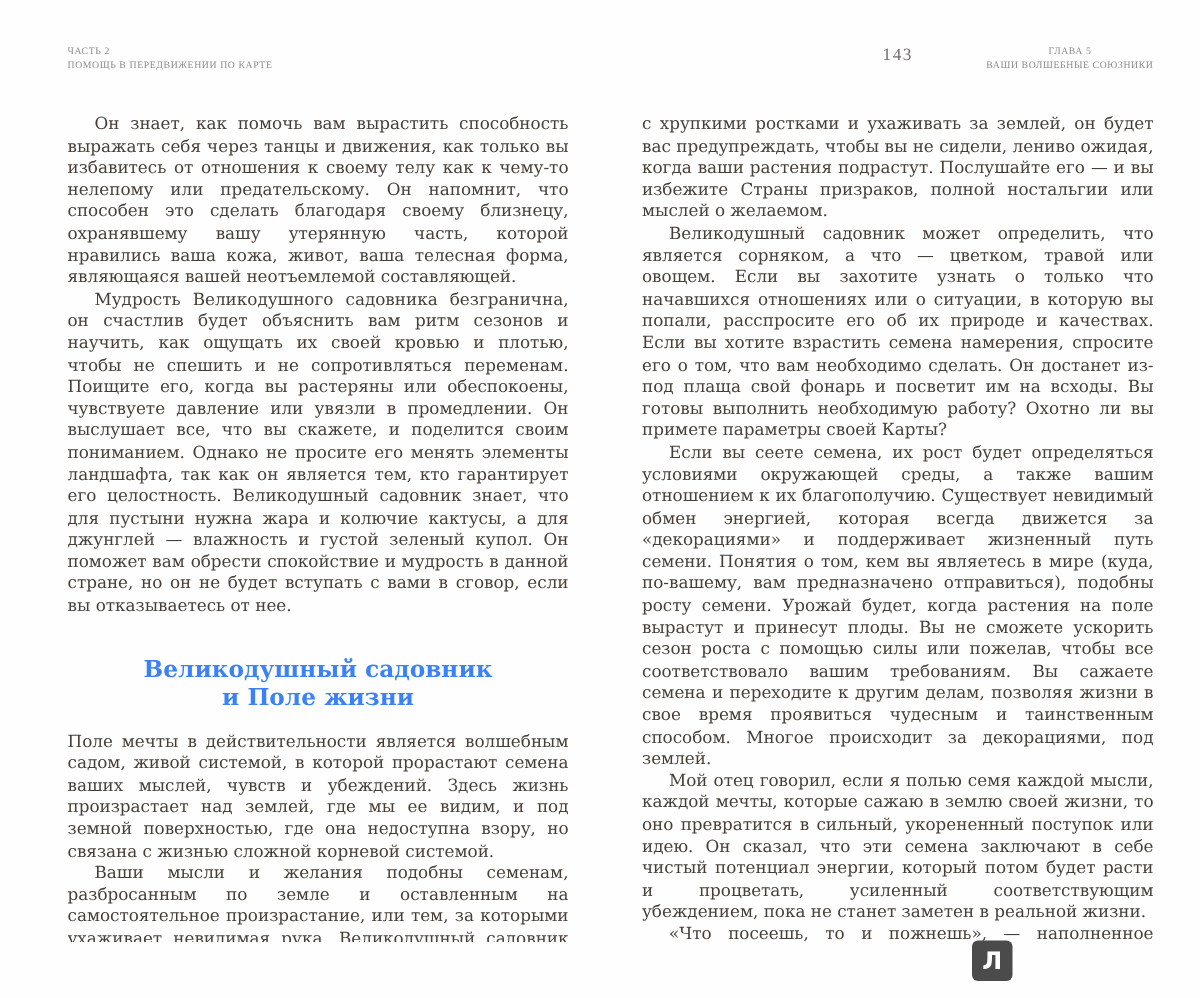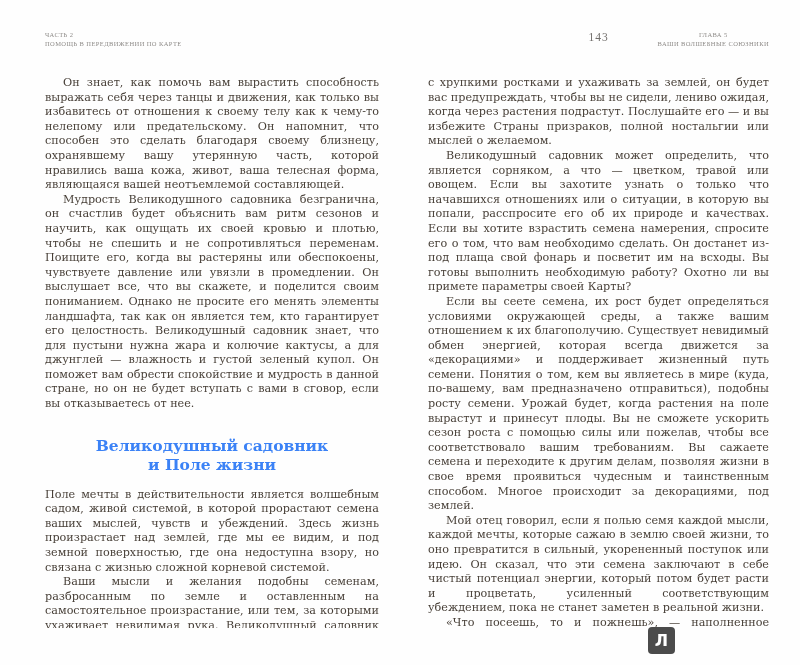--- a/index.html
+++ b/index.html
@@ -100,21 +100,21 @@
 
 <div class="page page-right">
   <div class="page-header">
     <div class="page-number">143</div>
     <div class="running-head right">
       <div>ГЛАВА 5</div>
       <div>ВАШИ ВОЛШЕБНЫЕ СОЮЗНИКИ</div>
     </div>
   </div>
   <div class="body-text">
-    <p class="no-indent">с хрупкими ростками и ухаживать за землей, он будет вас предупреждать, чтобы вы не сидели, лениво ожидая, когда через растения подрастут. Послушайте его — и вы избежите Страны призраков, полной ностальгии или мыслей о желаемом.</p>
+    <p class="no-indent">с хрупкими ростками и ухаживать за землей, он будет вас предупреждать, чтобы вы не сидели, лениво ожидая, когда ваши растения подрастут. Послушайте его — и вы избежите Страны призраков, полной ностальгии или мыслей о желаемом.</p>
     <p>Великодушный садовник может определить, что является сорняком, а что — цветком, травой или овощем. Если вы захотите узнать о только что начавшихся отношениях или о ситуации, в которую вы попали, расспросите его об их природе и качествах. Если вы хотите взрастить семена намерения, спросите его о том, что вам необходимо сделать. Он достанет из-под плаща свой фонарь и посветит им на всходы. Вы готовы выполнить необходимую работу? Охотно ли вы примете параметры своей Карты?</p>
     <p>Если вы сеете семена, их рост будет определяться условиями окружающей среды, а также вашим отношением к их благополучию. Существует невидимый обмен энергией, которая всегда движется за «декорациями» и поддерживает жизненный путь семени. Понятия о том, кем вы являетесь в мире (куда, по-вашему, вам предназначено отправиться), подобны росту семени. Урожай будет, когда растения на поле вырастут и принесут плоды. Вы не сможете ускорить сезон роста с помощью силы или пожелав, чтобы все соответствовало вашим требованиям. Вы сажаете семена и переходите к другим делам, позволяя жизни в свое время проявиться чудесным и таинственным способом. Многое происходит за декорациями, под землей.</p>
     <p>Мой отец говорил, если я полью семя каждой мысли, каждой мечты, которые сажаю в землю своей жизни, то оно превратится в сильный, укорененный поступок или идею. Он сказал, что эти семена заключают в себе чистый потенциал энергии, который потом будет расти и процветать, усиленный соответствующим убеждением, пока не станет заметен в реальной жизни.</p>
     <p class="cont-line">«Что посеешь, то и пожнешь», — наполненное мудростью библейское выражение. Наш подсознательный</p>
   </div>
 </div>
 
 <div class="watermark-logo">Л</div>
 
 </body></html>

